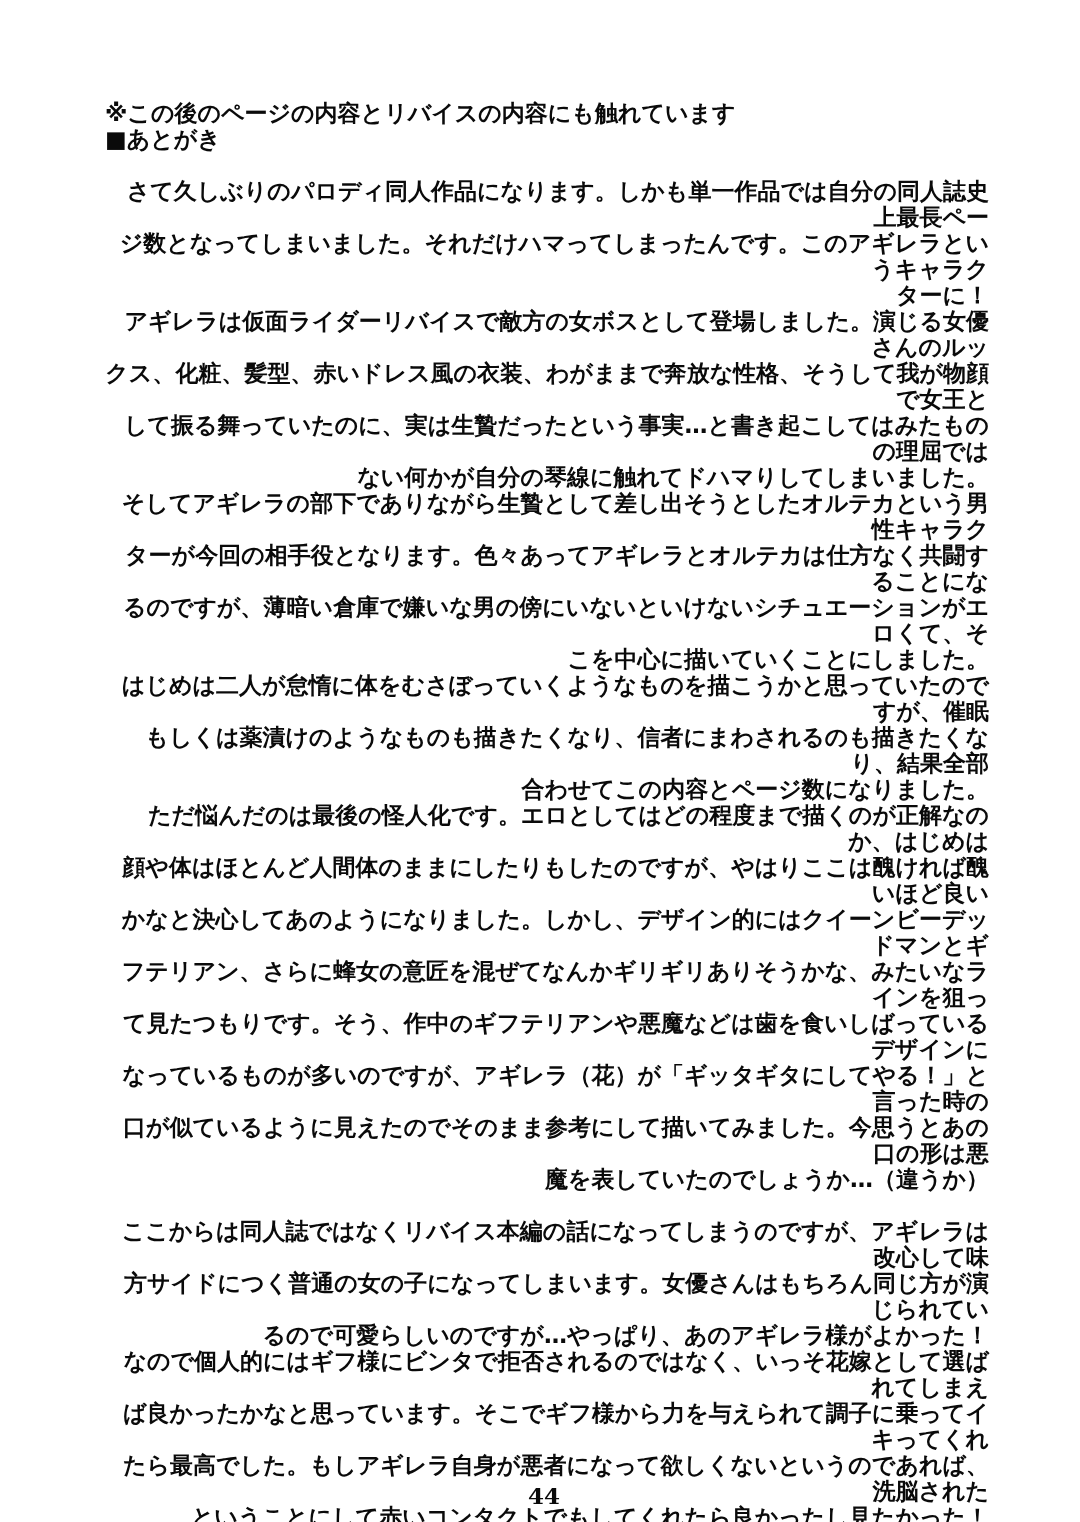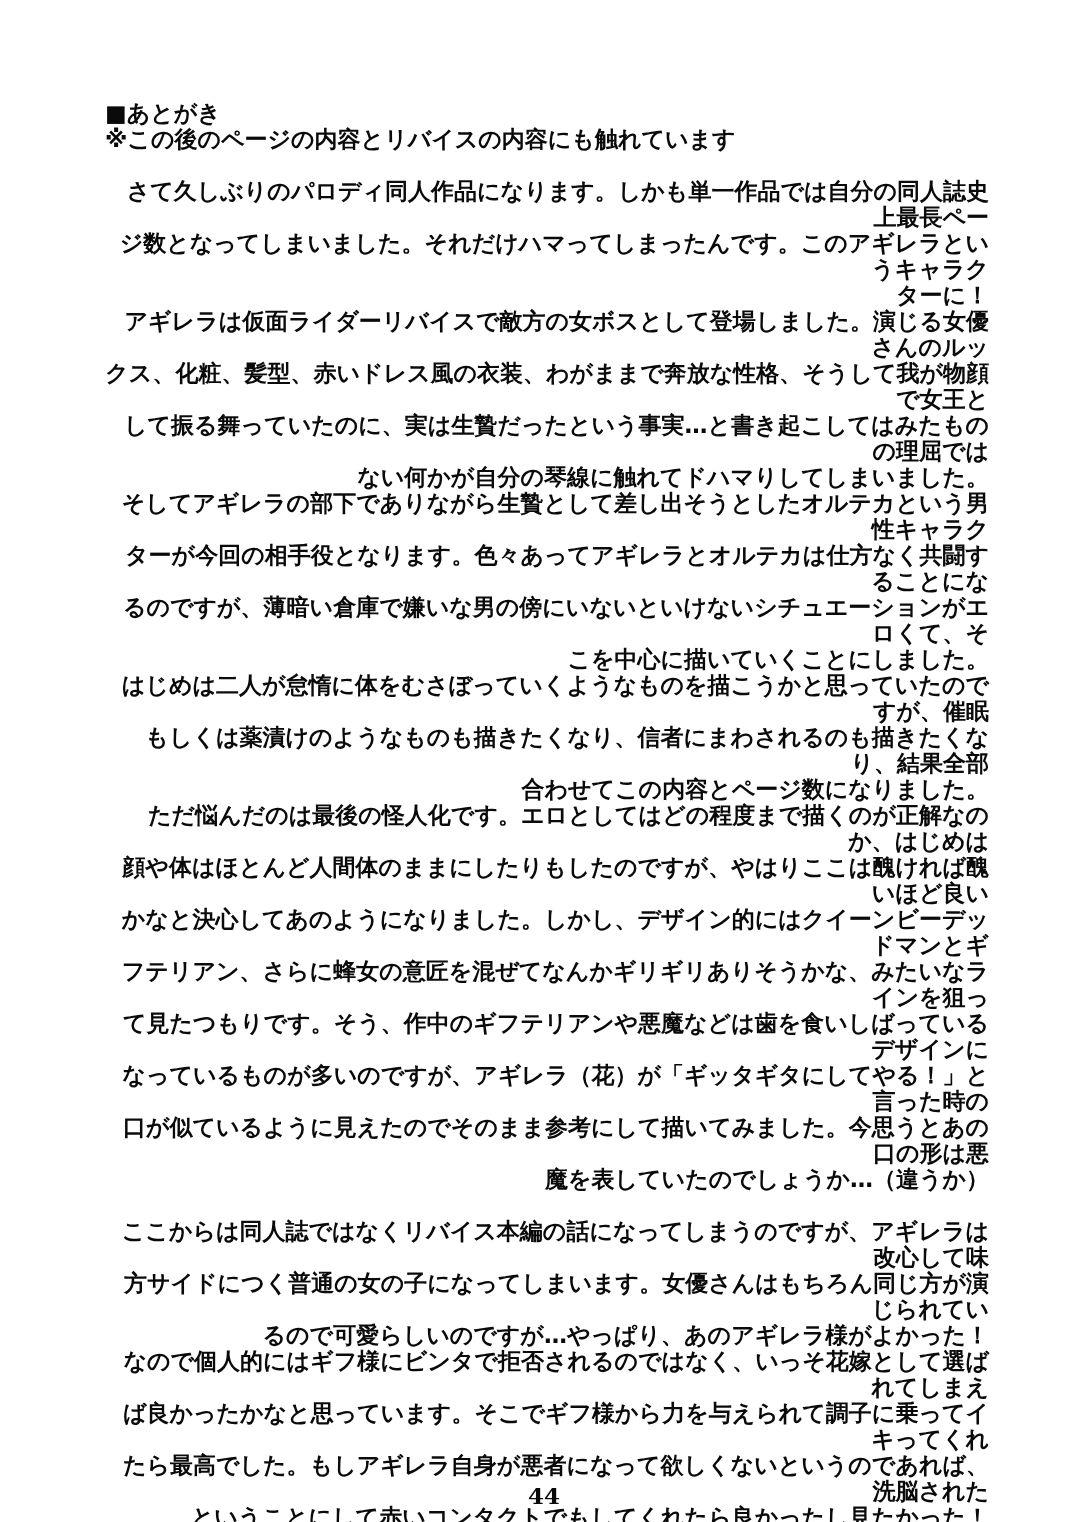--- a/index.html
+++ b/index.html
@@ -48,23 +48,23 @@
     font-size: 23px;
     font-weight: 700;
   }
 </style>
 </head>
 <body>
 
 <div class="page">
   <div class="content">
 
+    <div class="line gothic">※この後のページの内容とリバイスの内容にも触れています</div>
+
     <div class="line gothic">■あとがき</div>
-
-    <div class="line gothic">※この後のページの内容とリバイスの内容にも触れています</div>
 
     <div class="para gothic">さて久しぶりのパロディ同人作品になります。しかも単一作品では自分の同人誌史上最長ペー
 ジ数となってしまいました。それだけハマってしまったんです。このアギレラというキャラク
 ターに！
 アギレラは仮面ライダーリバイスで敵方の女ボスとして登場しました。演じる女優さんのルッ
 クス、化粧、髪型、赤いドレス風の衣装、わがままで奔放な性格、そうして我が物顔で女王と
 して振る舞っていたのに、実は生贄だったという事実…と書き起こしてはみたものの理屈では
 ない何かが自分の琴線に触れてドハマりしてしまいました。
 そしてアギレラの部下でありながら生贄として差し出そうとしたオルテカという男性キャラク
 ターが今回の相手役となります。色々あってアギレラとオルテカは仕方なく共闘することにな

